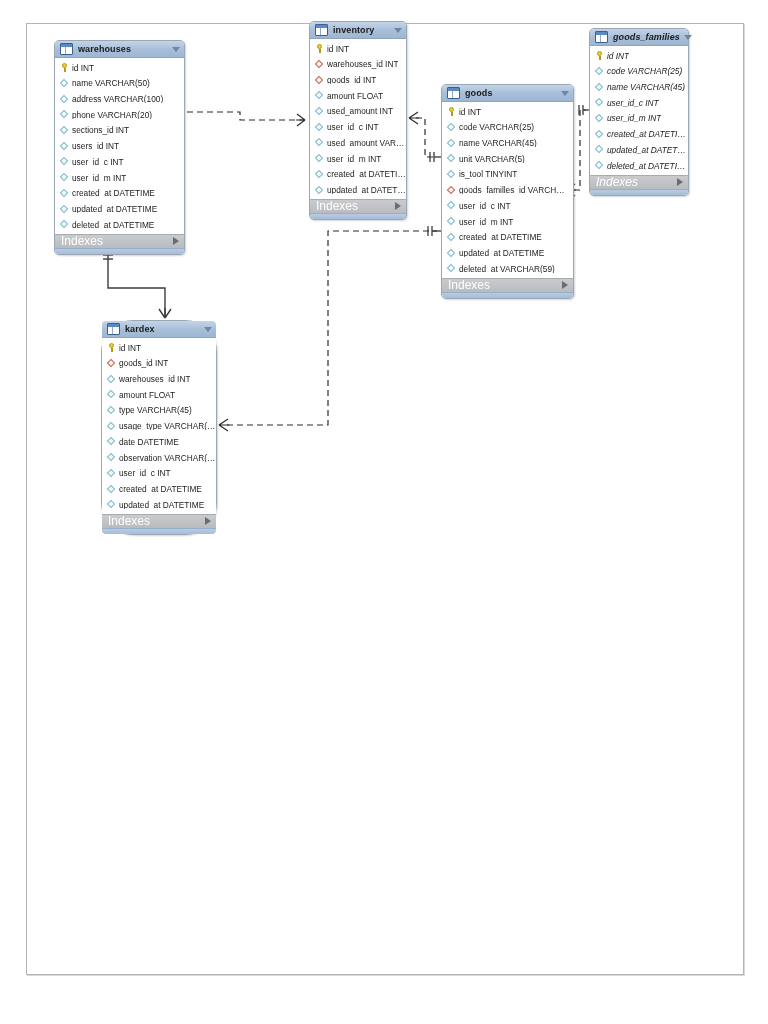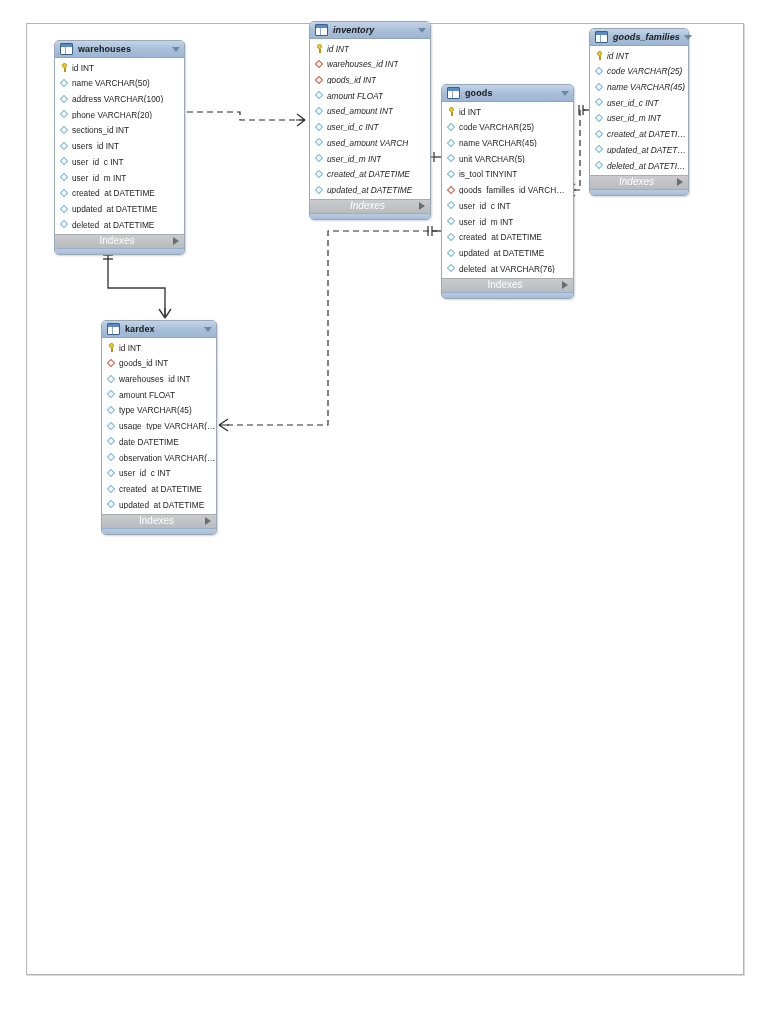--- a/index.html
+++ b/index.html
@@ -177,26 +177,25 @@
   .tbl-footer {
     height: 13px;
     background: linear-gradient(to bottom, #c9cbcd 0%, #b9bcbf 100%);
     border-top: 1px solid #a9acaf;
     display: flex;
     align-items: center;
     padding: 0 5px 0 6px;
     position: relative;
   }
   .tbl-footer-label {
-    font-size: 10px;
+    font-size: 12px;
     color: #ffffff;
     font-weight: normal;
     flex: 1 1 auto;
     line-height: 1;
-    text-align: center;
   }
   .tbl-footer-arrow {
     width: 0; height: 0;
     border-top: 4px solid transparent;
     border-bottom: 4px solid transparent;
     border-left: 6px solid #6a6d70;
     flex: 0 0 auto;
   }
 
   .tbl-base {
@@ -322,21 +321,21 @@
             <span class="gl gl-dia"></span>
             <span class="col-name">deleted_at DATETIME</span>
           </div>
         </div>
         <div class="tbl-footer">
           <span class="tbl-footer-label">Indexes</span>
           <span class="tbl-footer-arrow"></span>
         </div>
         <div class="tbl-base"></div>
       </div>
-      <div class="table-box" style="left: 309px; top: 21px; width: 122px; font-style: italic;">
+      <div class="table-box" style="left: 309px; top: 21px; width: 98px;">
         <div class="tbl-header">
           <span class="tbl-icon"></span>
           <span class="tbl-title">inventory</span>
           <span class="tbl-caret"></span>
         </div>
         <div class="tbl-cols">
           <div class="col-row">
             <span class="gl gl-key"></span>
             <span class="col-name">id INT</span>
           </div>
@@ -425,21 +424,21 @@
           <div class="col-row">
             <span class="gl gl-dia"></span>
             <span class="col-name">created_at DATETIME</span>
           </div>
           <div class="col-row">
             <span class="gl gl-dia"></span>
             <span class="col-name">updated_at DATETIME</span>
           </div>
           <div class="col-row">
             <span class="gl gl-dia"></span>
-            <span class="col-name">deleted_at VARCHAR(76)</span>
+            <span class="col-name">deleted_at VARCHAR(59)</span>
           </div>
         </div>
         <div class="tbl-footer">
           <span class="tbl-footer-label">Indexes</span>
           <span class="tbl-footer-arrow"></span>
         </div>
         <div class="tbl-base"></div>
       </div>
       <div class="table-box" style="left: 589px; top: 28px; width: 100px; font-style: italic;">
         <div class="tbl-header">
@@ -480,21 +479,21 @@
             <span class="gl gl-dia"></span>
             <span class="col-name">deleted_at DATETIME</span>
           </div>
         </div>
         <div class="tbl-footer">
           <span class="tbl-footer-label">Indexes</span>
           <span class="tbl-footer-arrow"></span>
         </div>
         <div class="tbl-base"></div>
       </div>
-      <div class="table-box" style="left: 101px; top: 320px; width: 116px;">
+      <div class="table-box" style="left: 101px; top: 320px; width: 116px; border-radius: 32px;">
         <div class="tbl-header">
           <span class="tbl-icon"></span>
           <span class="tbl-title">kardex</span>
           <span class="tbl-caret"></span>
         </div>
         <div class="tbl-cols">
           <div class="col-row">
             <span class="gl gl-key"></span>
             <span class="col-name">id INT</span>
           </div>

